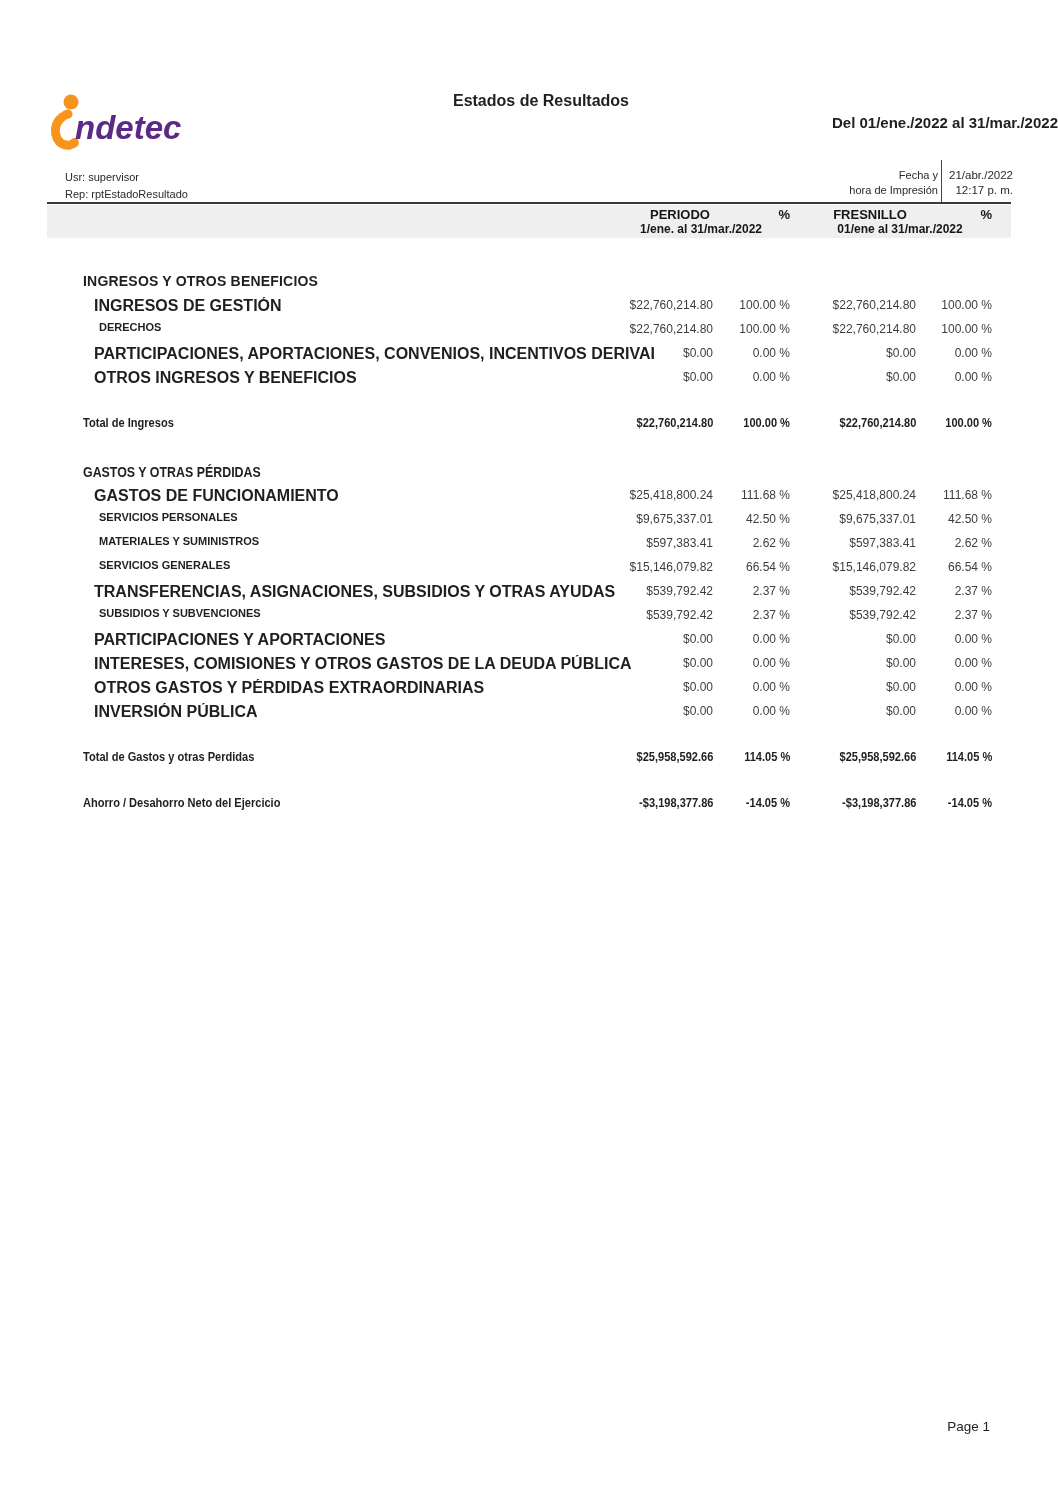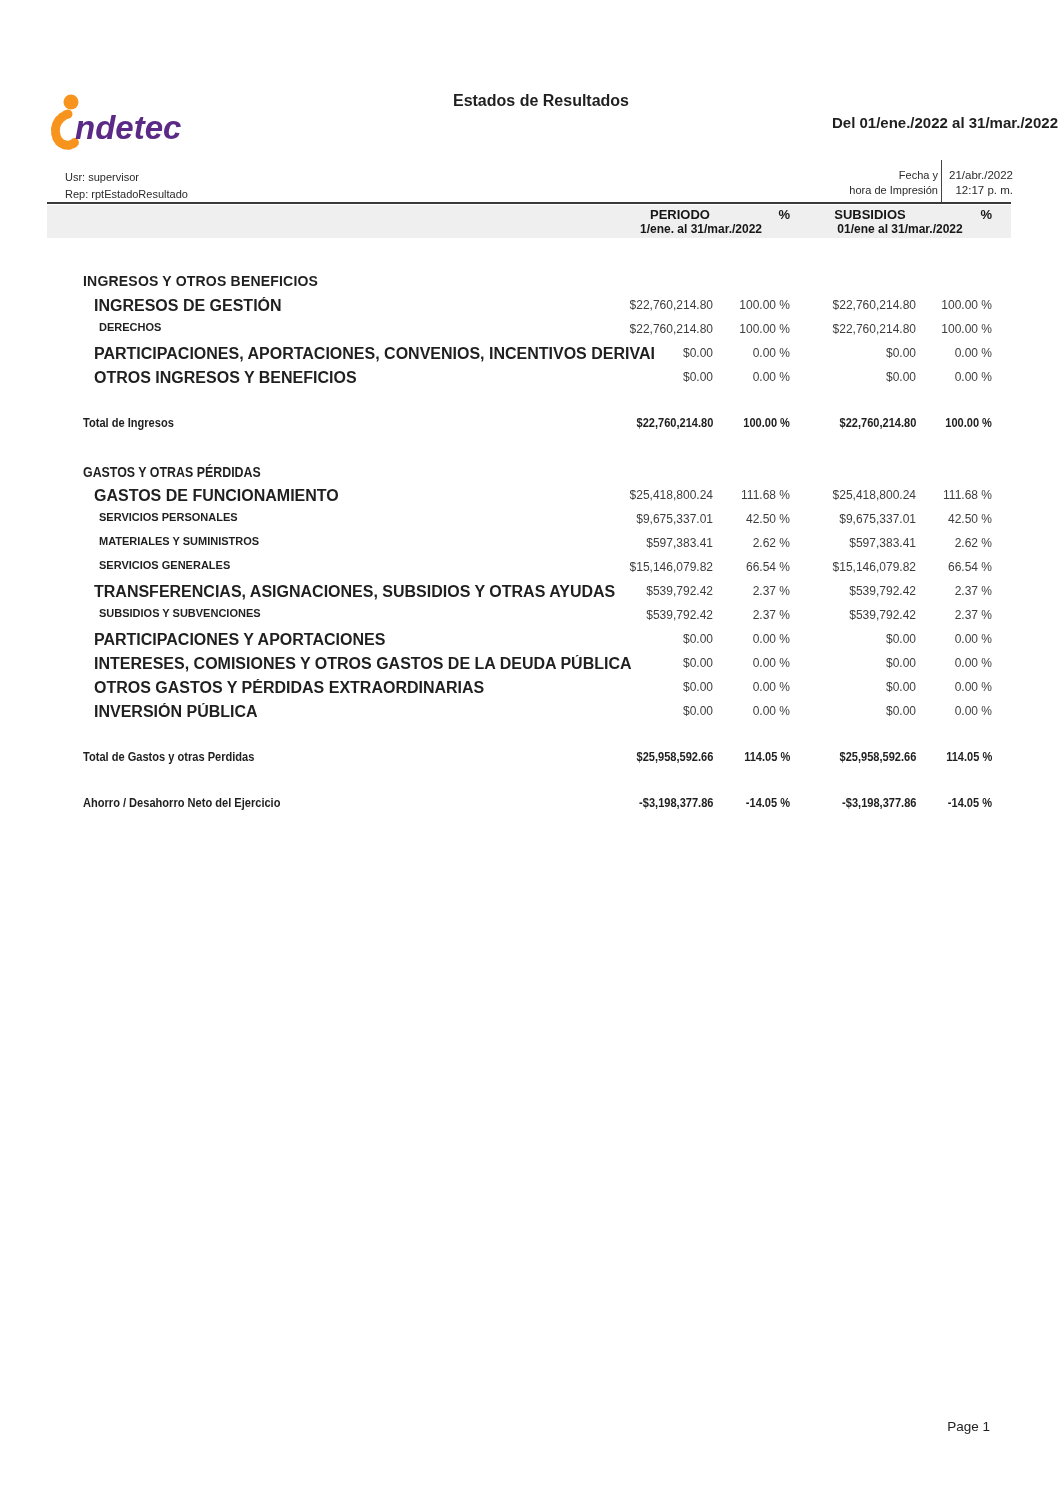--- a/index.html
+++ b/index.html
@@ -94,21 +94,21 @@
   <div class="print-divider"></div>
   <div class="print-values">
     <div>21/abr./2022</div>
     <div>12:17 p. m.</div>
   </div>
 
   <div class="top-rule"></div>
   <div class="col-band">
     <span class="hdr-periodo">PERIODO</span>
     <span class="hdr-pct1">%</span>
-    <span class="hdr-acumulado">SUBSIDIOS</span>
+    <span class="hdr-acumulado">FRESNILLO</span>
     <span class="hdr-pct2">%</span>
     <span class="hdr-sub1">1/ene. al 31/mar./2022</span>
     <span class="hdr-sub2">01/ene al 31/mar./2022</span>
   </div>
 
   <div id="table-body">
       <div class="row style-section">
         <span class="label">INGRESOS Y OTROS BENEFICIOS</span>
       </div>
       <div class="row style-item">

